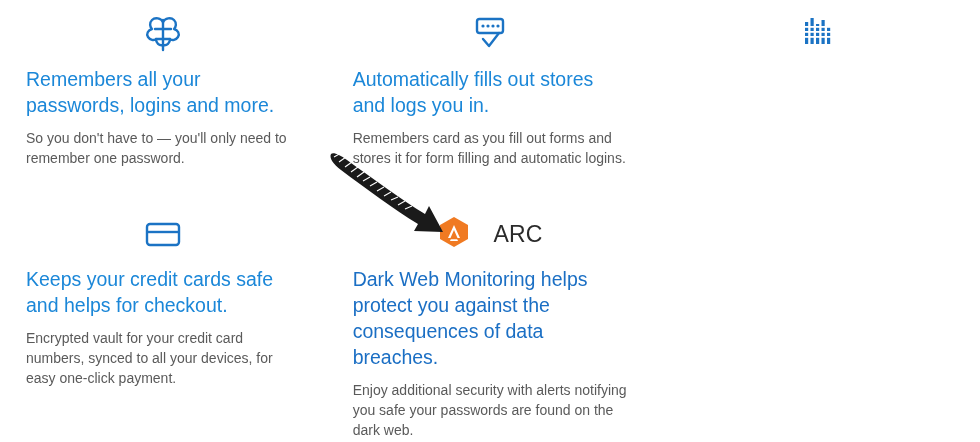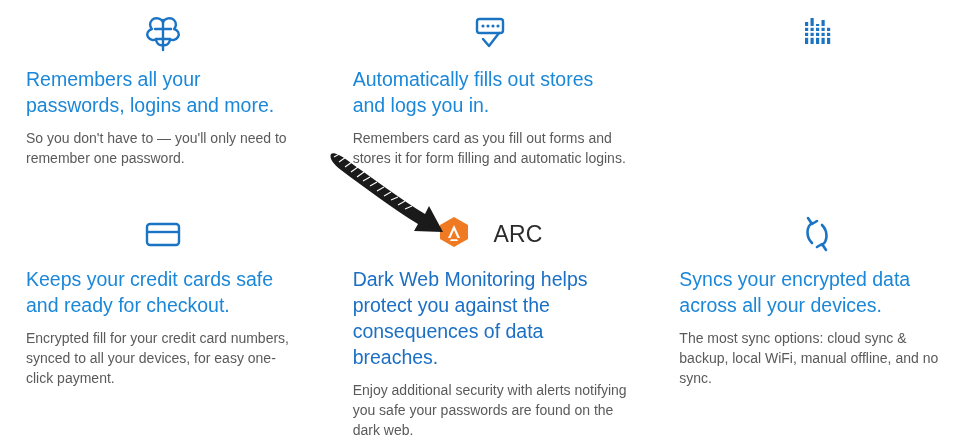--- a/index.html
+++ b/index.html
@@ -133,22 +133,22 @@
     </div>
   </div>
 
   <div class="cell row2">
     <div class="icon-wrap">
       <svg width="50" height="40" viewBox="0 0 50 40" fill="none" stroke="#1b73c4" stroke-width="2.4" stroke-linejoin="round">
         <rect x="9" y="10" width="32" height="21" rx="3"></rect>
         <path d="M9 18h32" stroke-width="2.4"></path>
       </svg>
     </div>
-    <div class="cell-title">Keeps your credit cards safe and ready for checkout.</div>
-    <div class="cell-desc">Encrypted fill for your credit card numbers, synced to all your devices, for easy one-click payment.</div>
+    <div class="cell-title">Keeps your credit cards safe and helps for checkout.</div>
+    <div class="cell-desc">Encrypted vault for your credit card numbers, synced to all your devices, for easy one-click payment.</div>
   </div>
 
   <div class="cell row2">
     <svg class="arrow" width="190" height="110" viewBox="0 0 190 110">
       <g fill="#1a1a1a">
         <path d="M14 6 C 16 4, 22 6, 30 12 C 55 30, 85 52, 108 66 L 112 58 L 126 84 L 97 83 L 101 76 C 78 62, 48 40, 24 22 C 16 16, 12 10, 14 6 Z"></path>
       </g>
       <g stroke="#ffffff" stroke-width="1.1" fill="none">
         <path d="M17 9 L 24 5"></path>
         <path d="M22 14 L 29 9"></path>
@@ -171,26 +171,14 @@
           <path d="M17 10 L23 23 L20.5 23 L17 15 L13.5 23 L11 23 Z" fill="#ffffff"></path>
           <path d="M13.8 24.2 L20.2 24.2 L21 26 L13 26 Z" fill="#ffffff"></path>
         </svg>
       </span>
       <span class="arc-label">ARC</span>
     </div>
     <div class="cell-title link">Dark Web Monitoring helps protect you against the consequences of data breaches.</div>
     <div class="cell-desc">Enjoy additional security with alerts notifying you safe your passwords are found on the dark web.</div>
   </div>
 
-  <div class="cell row2">
-    <div class="icon-wrap">
-      <svg width="44" height="44" viewBox="0 0 44 44" fill="none" stroke="#1b73c4" stroke-width="2.6" stroke-linecap="round" stroke-linejoin="round">
-        <path d="M17 11 C 11 15, 11 25, 17 31"></path>
-        <path d="M27 33 C 33 29, 33 19, 27 13"></path>
-        <path d="M13 6 L 17 12 L 22 9"></path>
-        <path d="M31 38 L 27 32 L 22 35"></path>
-      </svg>
-    </div>
-    <div class="cell-title">Syncs your encrypted data across all your devices.</div>
-    <div class="cell-desc">The most sync options: cloud sync &amp; backup, local WiFi, manual offline, and no sync.</div>
-  </div>
 
 </div>
 
 </body></html>

